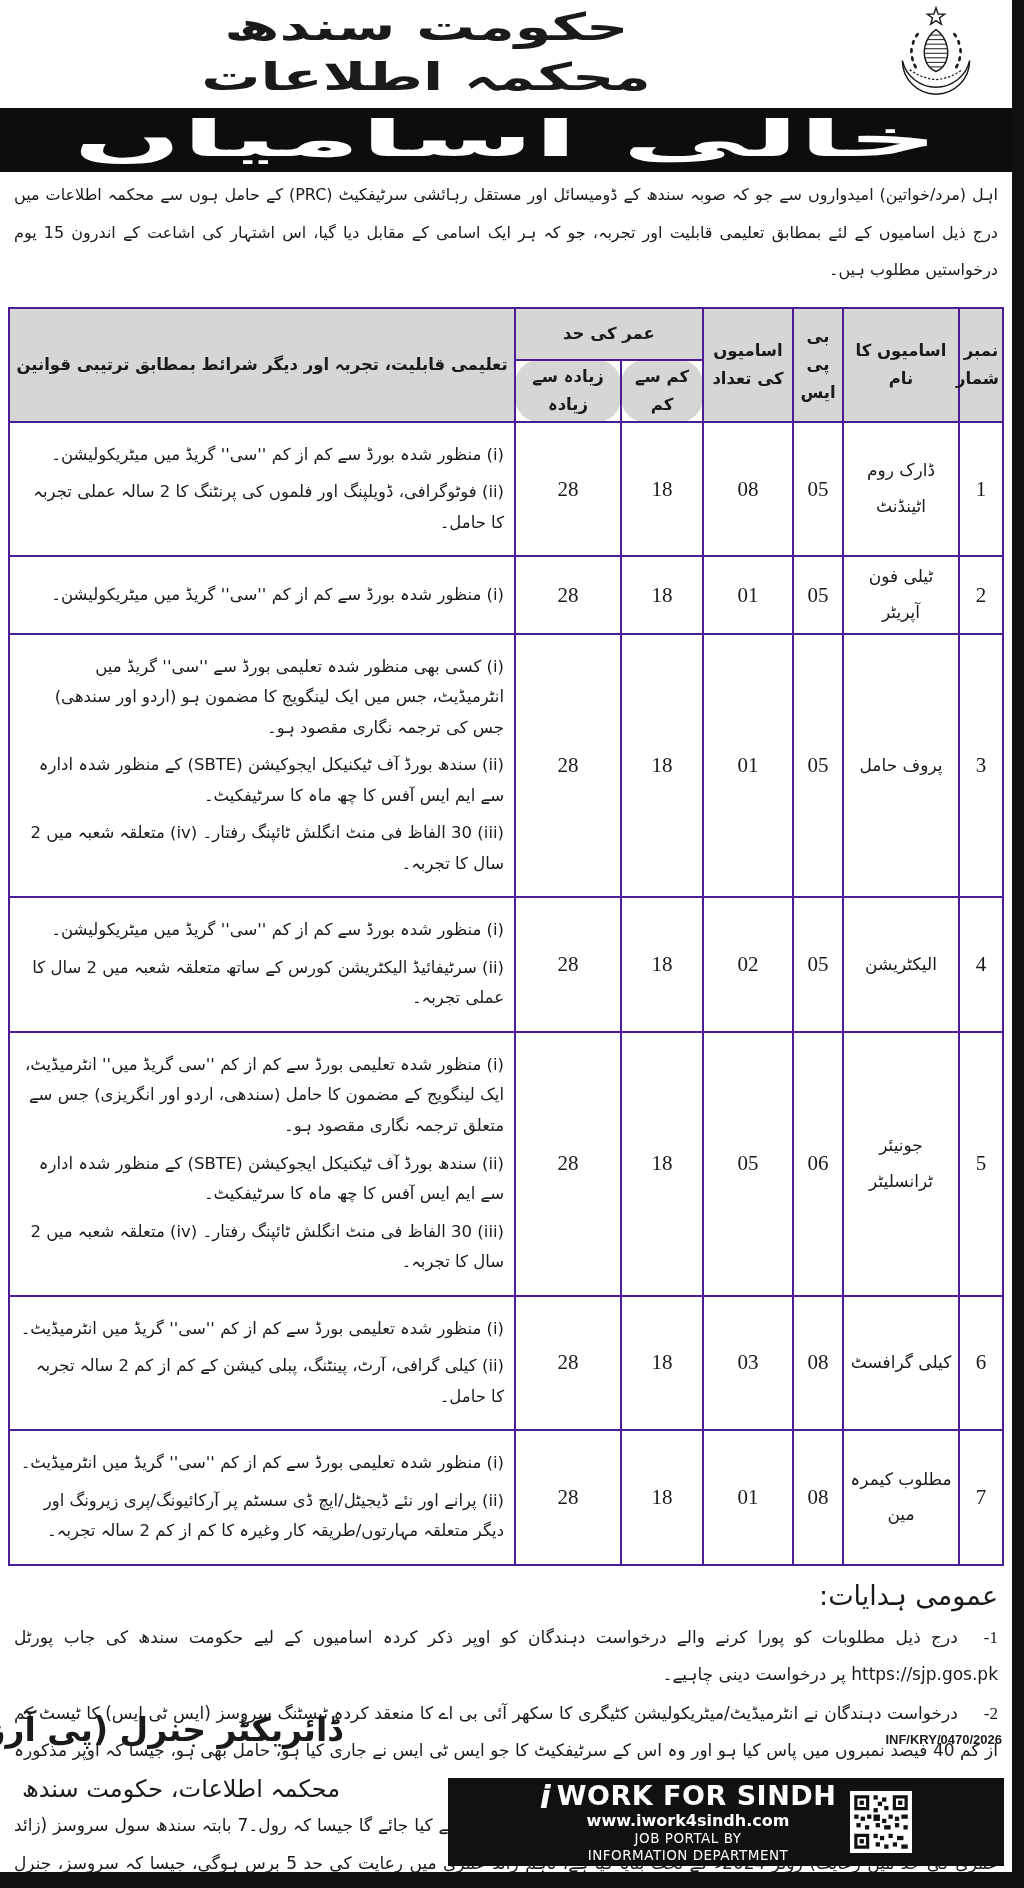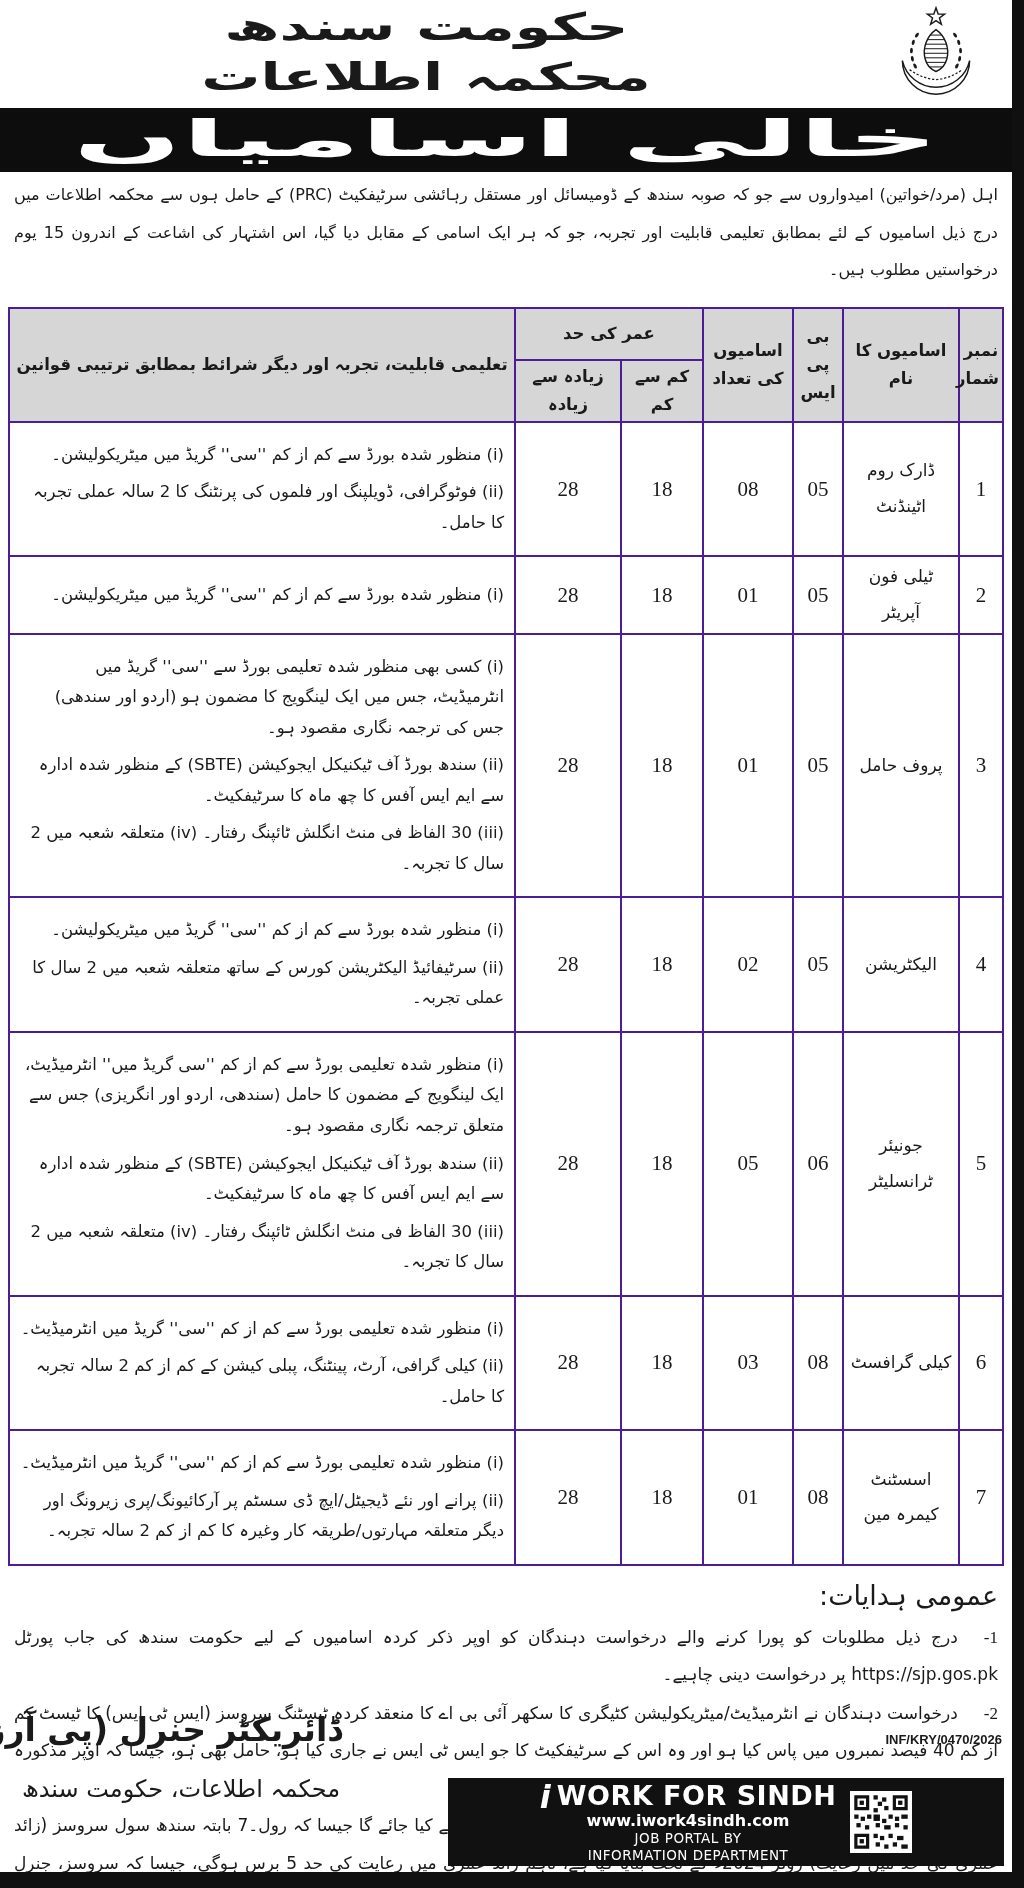--- a/index.html
+++ b/index.html
@@ -21,21 +21,21 @@
   
   .intro { direction:rtl; text-align:justify; font-size:16px; line-height:2.35; padding:4px 14px 4px; }
 
   
   table.vac { width:996px; margin:14px 8px 0; border-collapse:collapse; direction:rtl; table-layout:fixed; }
   table.vac th, table.vac td { border:2px solid #4c1d95; vertical-align:middle; }
   table.vac thead th { background:#d6d6d6; font-size:16.5px; font-weight:bold; text-align:center; line-height:1.7; padding:2px 3px; }
   thead tr.h1 { height:52px; }
   thead tr.h2 { height:33px; }
   th.age-group { border-bottom:2px solid #1a1a1a; }
-  th.age-sub { border-top:none; }
+  th.age-sub { border-top:none;border-radius:24px; }
   th.age-sub-min { border-left:none; }
   th.age-sub-max { border-right:none; }
   td.num { font-family:"Liberation Serif",serif; font-size:21px; text-align:center; }
   td.c-post { font-size:17px; text-align:center; line-height:2.1; padding:2px 6px; }
   td.c-qual { padding:10px 10px; }
   td.c-qual div { font-size:16.5px; line-height:1.85; text-align:right; direction:rtl; margin:7px 0; }
   tbody tr:nth-child(1) { height:100px; }
   tbody tr:nth-child(2) { height:50px; }
   tbody tr:nth-child(3) { height:165px; }
   tbody tr:nth-child(4) { height:90px; }
@@ -213,21 +213,21 @@
         <td class="num">18</td>
         <td class="num">28</td>
         <td class="c-qual">
           <div>(i) منظور شدہ تعلیمی بورڈ سے کم از کم ''سی'' گریڈ میں انٹرمیڈیٹ۔</div>
           <div>(ii) کیلی گرافی، آرٹ، پینٹنگ، پبلی کیشن کے کم از کم 2 سالہ تجربہ کا حامل۔</div>
           <div></div>
         </td>
       </tr>
       <tr>
         <td class="num">7</td>
-        <td class="c-post">اسسٹنٹ کیمرہ مین</td>
+        <td class="c-post">مطلوب کیمرہ مین</td>
         <td class="num">08</td>
         <td class="num">01</td>
         <td class="num">18</td>
         <td class="num">28</td>
         <td class="c-qual">
           <div>(i) منظور شدہ تعلیمی بورڈ سے کم از کم ''سی'' گریڈ میں انٹرمیڈیٹ۔</div>
           <div>(ii) پرانے اور نئے ڈیجیٹل/ایچ ڈی سسٹم پر آرکائیونگ/پری زیرونگ اور دیگر متعلقہ مہارتوں/طریقہ کار وغیرہ کا کم از کم 2 سالہ تجربہ۔</div>
           <div></div>
         </td>
       </tr>

